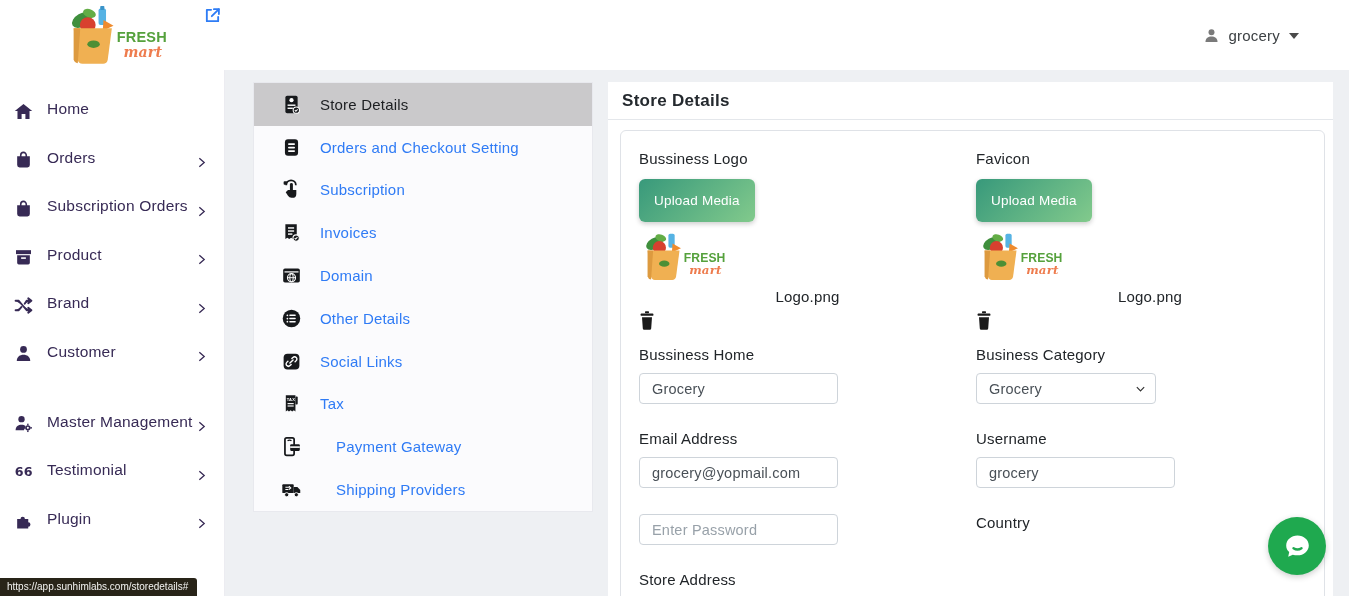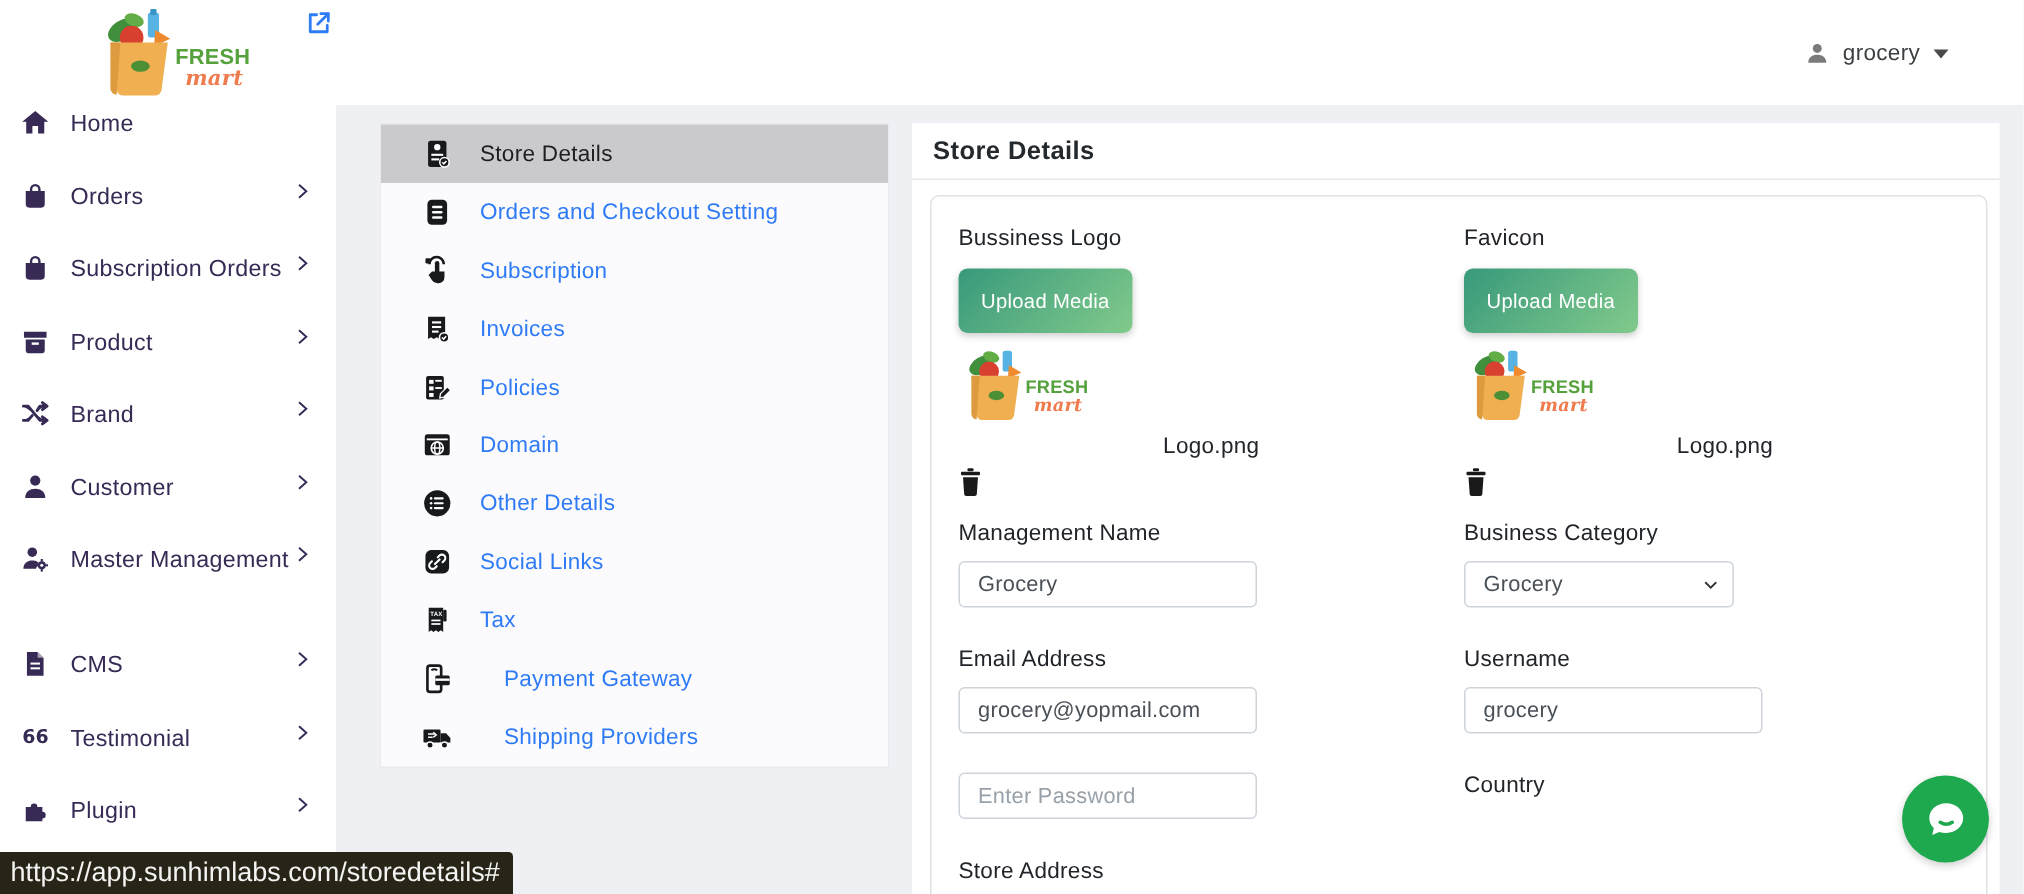--- a/index.html
+++ b/index.html
@@ -13,21 +13,21 @@
   
   .header { position:absolute; top:0; left:0; width:1349px; height:70px; background:#fff; z-index:6; }
   .brand-logo { position:absolute; left:62px; top:4px; }
   .ext-link { position:absolute; left:204px; top:7px; cursor:pointer; }
   .user-menu { position:absolute; right:50px; top:0; height:70px; display:flex; align-items:center; gap:9px; cursor:pointer; }
   .user-menu .uname { font-size:15px; color:#3c4043; }
   .caret-down { width:0; height:0; border-left:5px solid transparent; border-right:5px solid transparent; border-top:6px solid #4a4a4a; margin-top:2px; }
 
   
   .sidebar { position:absolute; top:70px; left:0; width:225px; bottom:0; background:#fff; border-right:1px solid #ececf1; z-index:4; padding-top:2px; }
-  .nav-item { display:flex; align-items:flex-start; min-height:48.5px; padding:0 16px 0 12px; cursor:pointer; }
+  .nav-item { display:flex; align-items:flex-end; min-height:48.5px; padding:0 16px 0 12px; cursor:pointer; }
   .nav-icon { width:22px; display:flex; justify-content:center; flex:0 0 22px; }
   .nav-icon svg { width:19px; height:19px; fill:#372a55; }
   .nav-label { margin-left:13px; font-size:15.5px; font-weight:500; color:#372a55; line-height:1.45; }
   .nav-chevron { margin-left:auto; display:flex; }
   .nav-chevron svg { width:13px; height:13px; stroke:#372a55; stroke-width:2.4; fill:none; }
   .nav-item.tall { min-height:70px; }
 
   
   .content-bg { position:absolute; top:70px; left:225px; right:0; bottom:0; background:#eef0f3; z-index:1; }
 
@@ -60,21 +60,21 @@
   .upload-btn { display:inline-block; border:none; border-radius:6px; padding:14px 15px; color:#fff; font-size:13.5px; font-family:inherit; letter-spacing:.2px; cursor:pointer;
     background:linear-gradient(135deg,#38997b 0%,#82ca8c 100%); box-shadow:0 2px 5px rgba(0,0,0,.2); margin:2px 0 9px; }
   .logo-preview { display:block; margin:0 0 3px -4px; }
   .filename { font-size:15px; color:#212529; margin:1px 0 6px;text-align:center; }
   .trash-btn { background:none; border:none; padding:0; cursor:pointer; display:block; }
 
   
   .chat-widget { position:absolute; right:23px; bottom:21px; width:58px; height:58px; border-radius:50%; background:#1fa94f; display:flex; align-items:center; justify-content:center; cursor:pointer; z-index:8; box-shadow:0 2px 6px rgba(0,0,0,.2); }
 
   
-  .status-bar { position:absolute; left:0; bottom:0; background:#282418; color:#f4f4f2; font-size:18px; letter-spacing:0; padding:3px 9px 4px 7px; border-top-right-radius:3px; z-index:9; font-family:"Liberation Sans",sans-serif; }
+  .status-bar { position:absolute; left:0; bottom:0; background:#282418; color:#f4f4f2; font-size:10px; letter-spacing:0; padding:3px 9px 4px 7px; border-top-right-radius:3px; z-index:9; font-family:"Liberation Sans",sans-serif; }
 </style>
 </head>
 <body>
 
 <div class="header">
   <div class="brand-logo">
     <svg width="108" height="62" viewBox="0 0 130 72">
       <ellipse cx="24" cy="18" rx="13" ry="8" fill="#3f8f3d" transform="rotate(-30 24 18)"></ellipse>
       <ellipse cx="33" cy="10" rx="8" ry="5" fill="#63ad46" transform="rotate(20 33 10)"></ellipse>
       <rect x="44" y="4" width="9" height="20" rx="2.5" fill="#56b3e4"></rect>
@@ -213,36 +213,20 @@
         </svg>
     </span>
     <span class="nav-label">Master Management</span>
     <span class="nav-chevron">
         <svg viewBox="0 0 24 24">
           <polyline points="8 4 17 12 8 20"></polyline>
         </svg>
       </span>
   </div>
 
-  <div class="nav-item">
-    <span class="nav-icon">
-      <svg viewBox="0 0 24 24">
-          <path d="M5 2 h9 l5 5 v15 H5 z"></path>
-          <path d="M14 2 l5 5 h-5 z" fill="#fff" opacity=".55"></path>
-          <rect x="8" y="11" width="8" height="1.7" fill="#fff"></rect>
-          <rect x="8" y="15" width="8" height="1.7" fill="#fff"></rect>
-        </svg>
-    </span>
-    <span class="nav-label">CMS</span>
-    <span class="nav-chevron">
-        <svg viewBox="0 0 24 24">
-          <polyline points="8 4 17 12 8 20"></polyline>
-        </svg>
-      </span>
-  </div>
 
   <div class="nav-item">
     <span class="nav-icon">
       <svg viewBox="0 0 24 24">
           <text x="1" y="17" font-family="DejaVu Sans, sans-serif" font-weight="bold" font-size="16" fill="#372a55">66</text>
         </svg>
     </span>
     <span class="nav-label">Testimonial</span>
     <span class="nav-chevron">
         <svg viewBox="0 0 24 24">
@@ -314,34 +298,20 @@
           <rect x="8" y="6" width="7" height="1.6" fill="#fff"></rect>
           <rect x="8" y="9.5" width="7" height="1.6" fill="#fff"></rect>
           <rect x="8" y="13" width="5" height="1.6" fill="#fff"></rect>
           <circle cx="17.3" cy="18.3" r="3.6" fill="#17191c" stroke="#fff" stroke-width="1.2"></circle>
           <path d="M15.6 18.3 l1.2 1.2 2-2.2" stroke="#fff" stroke-width="1.2" fill="none"></path>
         </svg>
     </span>
     <span class="m-label">Invoices</span>
   </div>
 
-  <div class="menu-item">
-    <span class="m-icon">
-      <svg viewBox="0 0 24 24">
-          <rect x="3.5" y="3" width="13.5" height="18" rx="1.5" fill="#17191c"></rect>
-          <rect x="5.8" y="6" width="3.4" height="3" fill="#fff"></rect>
-          <rect x="10.5" y="6" width="5" height="1.4" fill="#fff"></rect>
-          <rect x="5.8" y="11" width="3.4" height="3" fill="#fff"></rect>
-          <rect x="10.5" y="11.5" width="5" height="1.4" fill="#fff"></rect>
-          <rect x="5.8" y="16" width="3.4" height="3" fill="#fff"></rect>
-          <path d="M14.5 16.5 l5.2-5.2 2.6 2.6 -5.2 5.2 -3.2.6 z" fill="#17191c" stroke="#fff" stroke-width="1"></path>
-        </svg>
-    </span>
-    <span class="m-label">Policies</span>
-  </div>
 
   <div class="menu-item">
     <span class="m-icon">
       <svg viewBox="0 0 24 24">
           <rect x="2.5" y="4" width="19" height="16" rx="2" fill="#17191c"></rect>
           <rect x="4" y="7.2" width="16" height="1.4" fill="#fff"></rect>
           <circle cx="12" cy="14.5" r="4.6" fill="none" stroke="#fff" stroke-width="1.3"></circle>
           <ellipse cx="12" cy="14.5" rx="2" ry="4.6" fill="none" stroke="#fff" stroke-width="1.1"></ellipse>
           <line x1="7.4" y1="14.5" x2="16.6" y2="14.5" stroke="#fff" stroke-width="1.1"></line>
         </svg>
@@ -475,21 +445,21 @@
         <button class="trash-btn">
           <svg width="16" height="19" viewBox="0 0 24 28">
               <rect x="9" y="0" width="6" height="3" rx="1" fill="#1a1a1a"></rect>
               <rect x="2.5" y="3.5" width="19" height="3.5" rx="1" fill="#1a1a1a"></rect>
               <path d="M4.5 9 h15 l-1.2 17 a2 2 0 0 1 -2 1.8 h-8.6 a2 2 0 0 1 -2-1.8 z" fill="#1a1a1a"></path>
             </svg>
         </button>
       </div>
 
       <div class="field">
-        <div class="f-label">Management Name</div>
+        <div class="f-label">Bussiness Home</div>
         <input class="input" type="text" value="Grocery" style="">
       </div>
 
       <div class="field">
         <div class="f-label">Business Category</div>
         <span class="select-wrap">
           <select class="input">
             <option>Grocery</option>
           </select>
           <span class="sel-caret">

